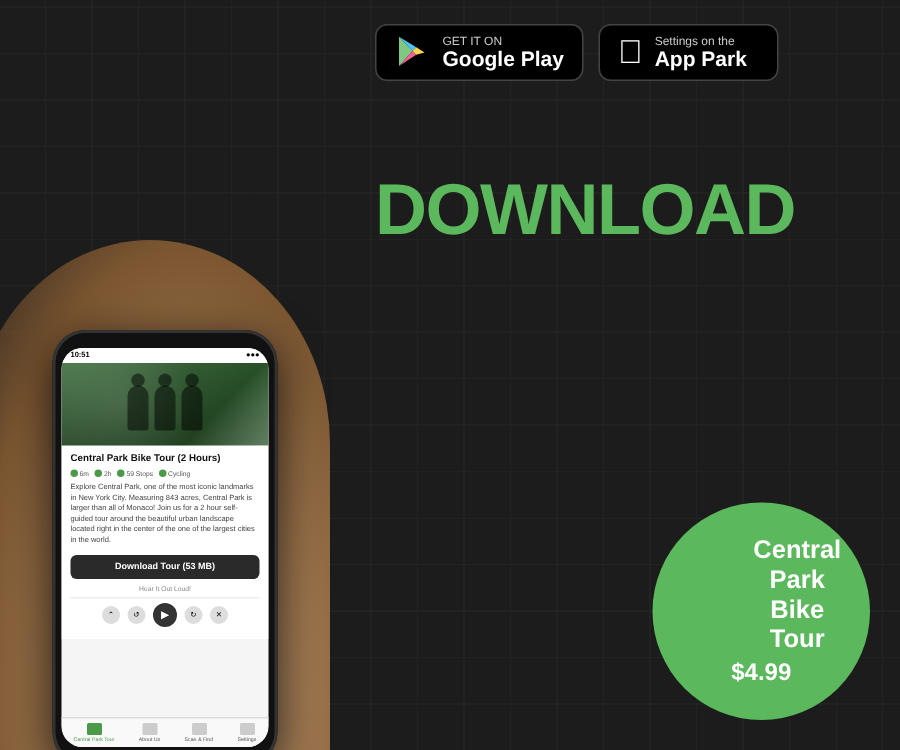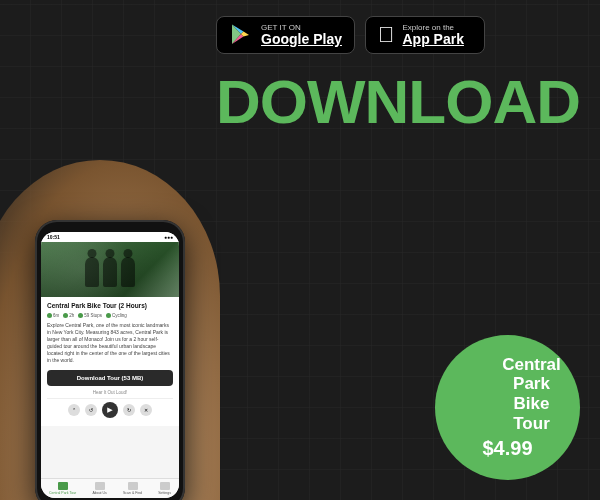--- a/index.html
+++ b/index.html
@@ -298,44 +298,44 @@
       font-size: 8px;
       color: #ccc;
       font-weight: 400;
     }
 
     .badge-large {
       font-size: 14px;
       font-weight: 700;
       color: #fff;
       line-height: 1.1;
-      text-decoration: underline;
     }
 
     
     .free-to-download {
       margin-bottom: 12px;
     }
 
     .free-line {
       font-size: 62px;
       font-weight: 900;
       color: #5cb85c;
       line-height: 0.9;
       letter-spacing: -1px;
       text-transform: uppercase;
     }
 
     .download-line {
-      font-size: 62px;
+      font-size: 48px;
       font-weight: 900;
       color: #5cb85c;
       line-height: 0.9;
       letter-spacing: -1px;
       text-transform: uppercase;
+      margin-top: 45px;
     }
 
     
     .price-badge {
       position: absolute;
       bottom: 20px;
       right: 20px;
       width: 145px;
       height: 145px;
       background: #5cb85c;
@@ -351,21 +351,21 @@
     .price-title {
       font-size: 17px;
       font-weight: 800;
       color: #fff;
       line-height: 1.15;
       margin-bottom: 4px;
       margin-left: 48px;
     }
 
     .price-value {
-      font-size: 20px;
+      font-size: 16px;
       font-weight: 700;
       color: #fff;
     }
 
     
     .gplay-icon {
       width: 24px;
       height: 24px;
     }
 
@@ -475,21 +475,21 @@
         </svg>
         <div class="badge-text">
           <span class="badge-small">GET IT ON</span>
           <span class="badge-large">Google Play</span>
         </div>
       </div>
 
       <div class="badge">
         <span class="apple-icon" style="color:#fff; font-size:22px;"></span>
         <div class="badge-text">
-          <span class="badge-small">Explore on the</span>
+          <span class="badge-small">Settings on the</span>
           <span class="badge-large">App Park</span>
         </div>
       </div>
 
     </div>
 
     <div class="free-to-download">
       <div class="download-line">DOWNLOAD</div>
     </div>
 

